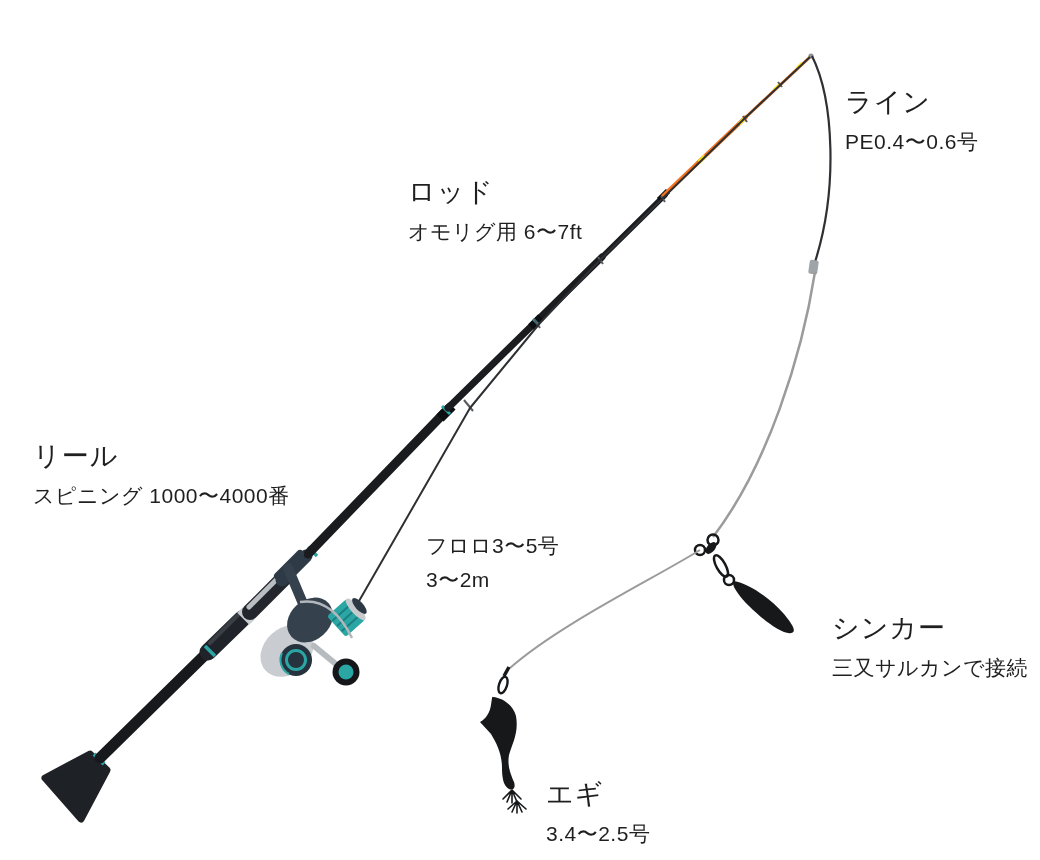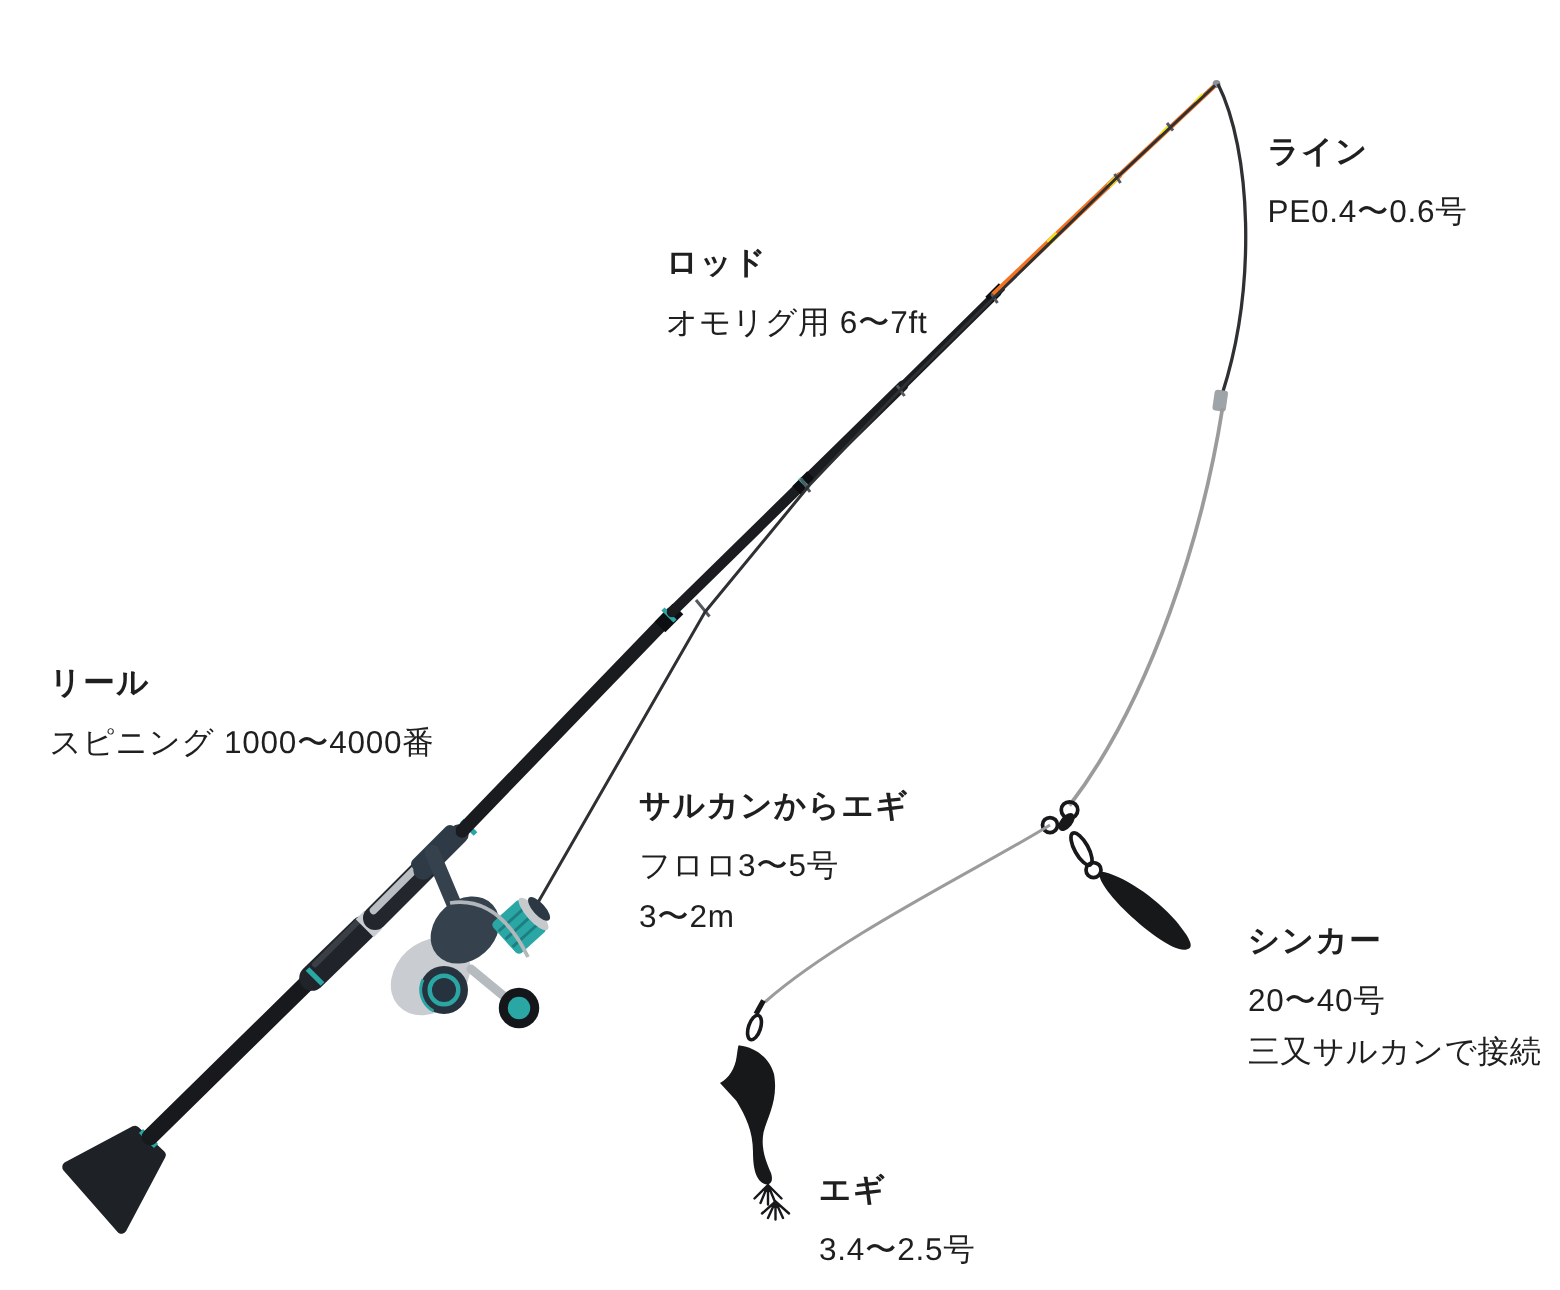--- a/index.html
+++ b/index.html
@@ -1,21 +1,21 @@
 <!DOCTYPE html>
 <html style="--text: #1f1f1f; --accent: #2aa7a5; --orange: #f2721f; --yellow: #f7e11a; --line-dark: #2e3033; --line-gray: #9b9b9b; --hw: #17181a; --slate: #35414d; --silver: #c9ccd1;"><head>
 <meta charset="utf-8">
 <style>
   html,body{margin:0;padding:0;background:#ffffff;}
   body{width:1040px;height:860px;position:relative;overflow:hidden;
        font-family:"Liberation Sans","DejaVu Sans",sans-serif;}
   #stage{position:absolute;inset:0;width:1040px;height:860px;}
   svg{position:absolute;left:0;top:0;}
   .label{position:absolute;color:var(--text,#1f1f1f);white-space:nowrap;}
-  .label-title{font-size:21px;font-weight:700;line-height:32px;letter-spacing:1px;}
+  .label-title{font-size:27px;font-weight:400;line-height:32px;letter-spacing:1px;}
   .label-line{font-size:21px;font-weight:400;line-height:34px;letter-spacing:0.5px;}
   .label-body{margin-top:7px;}
   .stroke-accent{stroke:var(--accent,#2aa7a5);}
   .stroke-orange{stroke:var(--orange,#f2721f);}
   .stroke-yellow{stroke:var(--yellow,#f7e11a);}
   .stroke-dark{stroke:var(--line-dark,#2e3033);}
   .stroke-gray{stroke:var(--line-gray,#9b9b9b);}
   .stroke-hw{stroke:var(--hw,#17181a);}
   .fill-hw{fill:var(--hw,#17181a);}
   .fill-slate{fill:var(--slate,#35414d);}
@@ -135,47 +135,45 @@
   </g>
 </svg>
 
 <div class="label" style="left:845px;top:86px;">
   <div class="label-title">ライン</div>
   <div class="label-body">
     <div class="label-line">PE0.4〜0.6号</div>
   </div>
 </div>
 
-<div class="label" style="left:408px;top:160px;margin-left:36px;">
+<div class="label" style="left:408px;top:176px;">
   <div class="label-title">ロッド</div>
   <div class="label-body">
     <div class="label-line">オモリグ用 6〜7ft</div>
   </div>
 </div>
 
 <div class="label" style="left:33px;top:440px;">
   <div class="label-title">リール</div>
   <div class="label-body">
     <div class="label-line">スピニング 1000〜4000番</div>
   </div>
 </div>
 
 
 <div class="label" style="left:426px;top:522px;">
-  <div class="label-title">サルカンからエギ</div>
   <div class="label-body">
     <div class="label-line">フロロ3〜5号</div>
     <div class="label-line">3〜2m</div>
   </div>
 </div>
 
 <div class="label" style="left:832px;top:612px;">
   <div class="label-title">シンカー</div>
   <div class="label-body">
-    <div class="label-line">20〜40号</div>
     <div class="label-line">三又サルカンで接続</div>
   </div>
 </div>
 
 <div class="label" style="left:546px;top:778px;">
   <div class="label-title">エギ</div>
   <div class="label-body">
     <div class="label-line">3.4〜2.5号</div>
   </div>
 </div>

